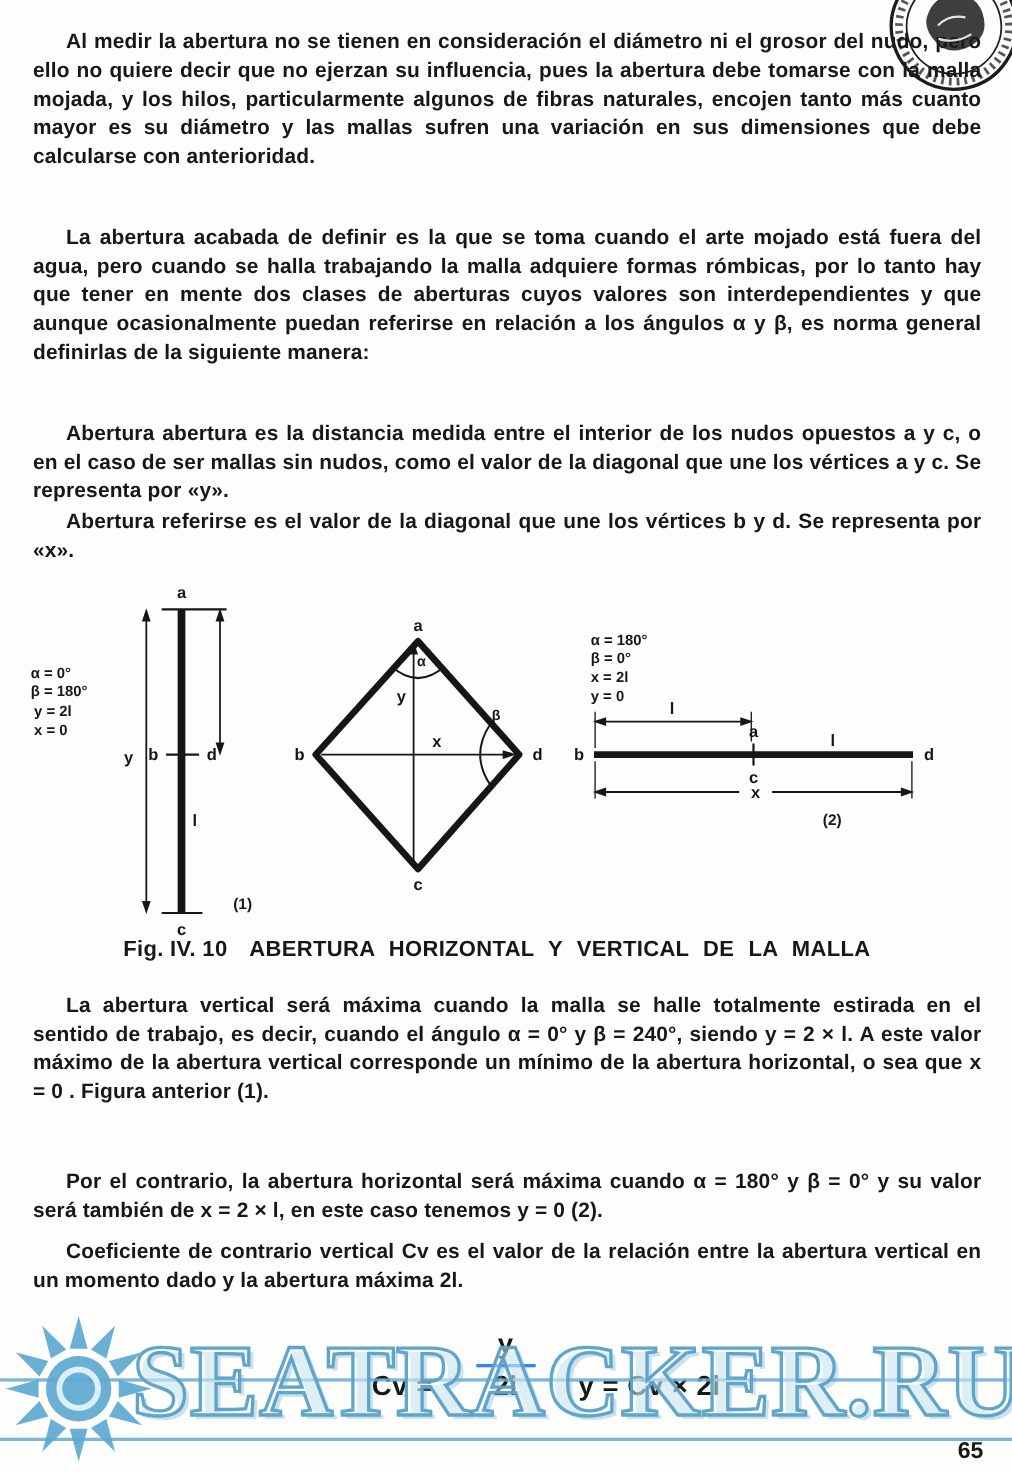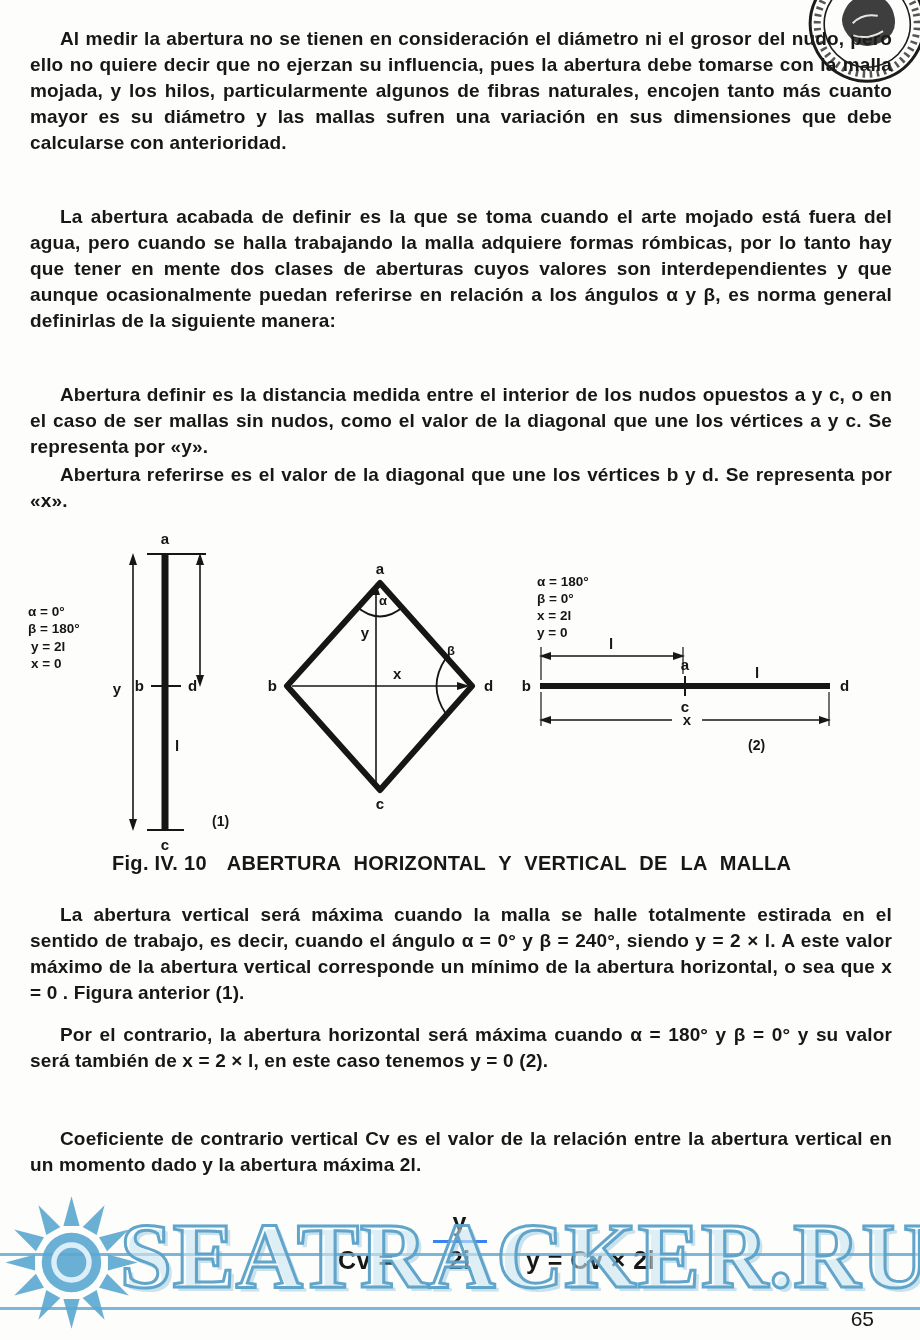--- a/index.html
+++ b/index.html
@@ -41,43 +41,43 @@
     font-family:"Liberation Serif", serif; font-weight:bold;
     font-size:93px; line-height:1; letter-spacing:1px;
     color:rgba(150,200,230,0.55);
     -webkit-text-fill-color:rgba(245,252,255,0.45);
     -webkit-text-stroke:3px rgba(90,160,200,0.95);
     text-shadow:4px 4px 0 rgba(106,174,208,0.35);
     white-space:nowrap;
   }
   .wm-sun { position:absolute; left:4px; top:0px; }
   .page-number {
-    position:absolute; right:46px; top:1307px; z-index:11;
-    font-size:21px; font-weight:normal;
+    position:absolute; right:26px; top:1307px; z-index:11;
+    font-size:21px; font-weight:bold;
   }
   svg text { stroke:none; }
 </style>
 </head>
 <body>
 
 <div class="page">
 
   <svg class="stamp" width="155" height="130" viewBox="0 0 155 130">
     <g fill="none" stroke="#1c1c1c">
       <circle cx="88" cy="48" r="57" stroke-width="3"></circle>
       <circle cx="88" cy="48" r="43" stroke-width="1.6"></circle>
       <circle cx="88" cy="48" r="50" stroke-width="7" stroke-dasharray="2.5 4.5" opacity="0.75"></circle>
       <path d="M66,34 q10,-18 30,-14 q18,4 20,22 q2,20 -16,26 q-20,6 -30,-8 q-10,-15 -4,-26 z" fill="#1c1c1c" stroke="none" opacity="0.85"></path>
       <path d="M74,44 q12,-8 26,-2 M72,56 q14,8 30,2" stroke="#f6f6f3" stroke-width="2" opacity="0.9"></path>
     </g>
   </svg>
 
   <p class="para" style="top:26px">Al medir la abertura no se tienen en consideración el diámetro ni el grosor del nudo, pero ello no quiere decir que no ejerzan su influencia, pues la abertura debe tomarse con la malla mojada, y los hilos, particularmente algunos de fibras naturales, encojen tanto más cuanto mayor es su diámetro y las mallas sufren una variación en sus dimensiones que debe calcularse con anterioridad.</p>
   <p class="para" style="top:204px">La abertura acabada de definir es la que se toma cuando el arte mojado está fuera del agua, pero cuando se halla trabajando la malla adquiere formas rómbicas, por lo tanto hay que tener en mente dos clases de aberturas cuyos valores son interdependientes y que aunque ocasionalmente puedan referirse en relación a los ángulos α y β, es norma general definirlas de la siguiente manera:</p>
-  <p class="para" style="top:382px"><span class="lead">Abertura definir</span><span> es la distancia medida entre el interior de los nudos opuestos a y c, o en el caso de ser mallas sin nudos, como el valor de la diagonal que une los vértices a y c. Se representa por «y».</span></p>
+  <p class="para" style="top:382px"><span class="lead">Abertura abertura</span><span> es la distancia medida entre el interior de los nudos opuestos a y c, o en el caso de ser mallas sin nudos, como el valor de la diagonal que une los vértices a y c. Se representa por «y».</span></p>
   <p class="para" style="top:462px"><span class="lead">Abertura referirse</span><span> es el valor de la diagonal que une los vértices b y d. Se representa por «x».</span></p>
 
   <svg class="figure" width="920" height="330" viewBox="0 0 920 330" font-family="Liberation Sans, sans-serif" font-weight="bold">
 
     <g>
       <g stroke="#161616" fill="#161616">
         <line x1="165" y1="26" x2="165" y2="302" stroke-width="7"></line>
         <line x1="147" y1="26" x2="206" y2="26" stroke-width="2"></line>
         <line x1="147" y1="302" x2="184" y2="302" stroke-width="2"></line>
 
@@ -162,21 +162,21 @@
       </g>
     </g>
   </svg>
 
   <div class="caption">
     <span class="cap-fig">Fig. IV. 10</span>
     <span class="cap-text">ABERTURA HORIZONTAL Y VERTICAL DE LA MALLA</span>
   </div>
 
   <p class="para" style="top:902px">La abertura vertical será máxima cuando la malla se halle totalmente estirada en el sentido de trabajo, es decir, cuando el ángulo α = 0° y β = 240°, siendo y = 2 × l. A este valor máximo de la abertura vertical corresponde un mínimo de la abertura horizontal, o sea que x = 0 . Figura anterior (1).</p>
-  <p class="para" style="top:1022px">Por el contrario, la abertura horizontal será máxima cuando α = 180° y β = 0° y su valor será también de x = 2 × l, en este caso tenemos y = 0 (2).</p>
+  <p class="para" style="top:1062px">Por el contrario, la abertura horizontal será máxima cuando α = 180° y β = 0° y su valor será también de x = 2 × l, en este caso tenemos y = 0 (2).</p>
   <p class="para" style="top:1126px"><span class="lead">Coeficiente de contrario vertical Cv</span><span> es el valor de la relación entre la abertura vertical en un momento dado y la abertura máxima 2l.</span></p>
 
   <div class="formula">
     <span>Cv =</span>
     <span class="frac">
       <span class="frac-num">y</span>
       <span class="frac-den">2l</span>
     </span>
     <span>y = Cv × 2l</span>
   </div>

